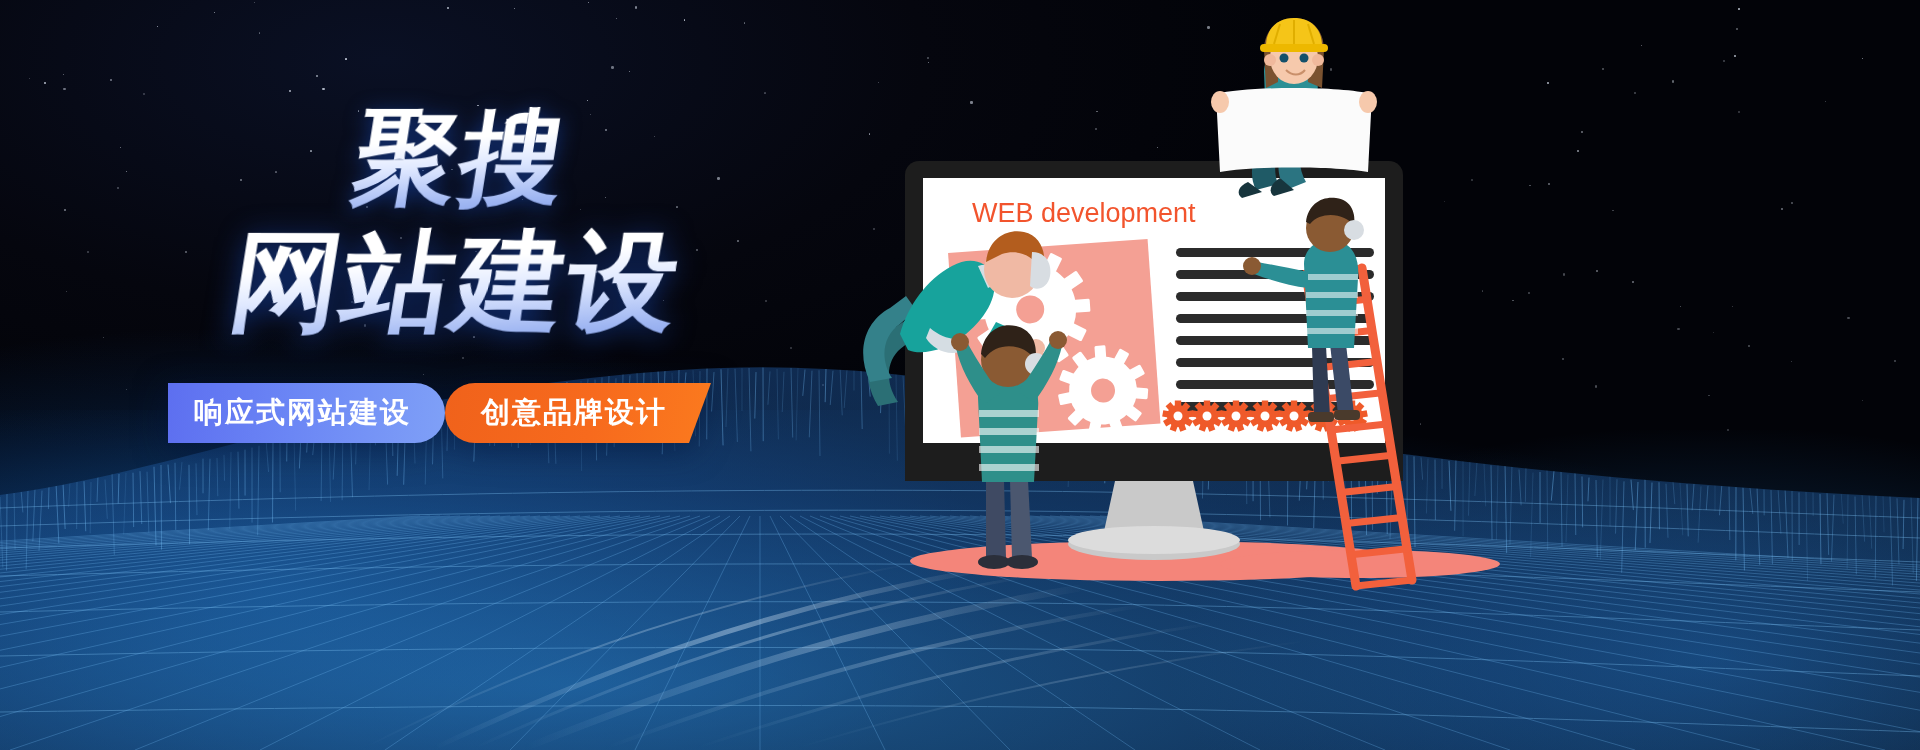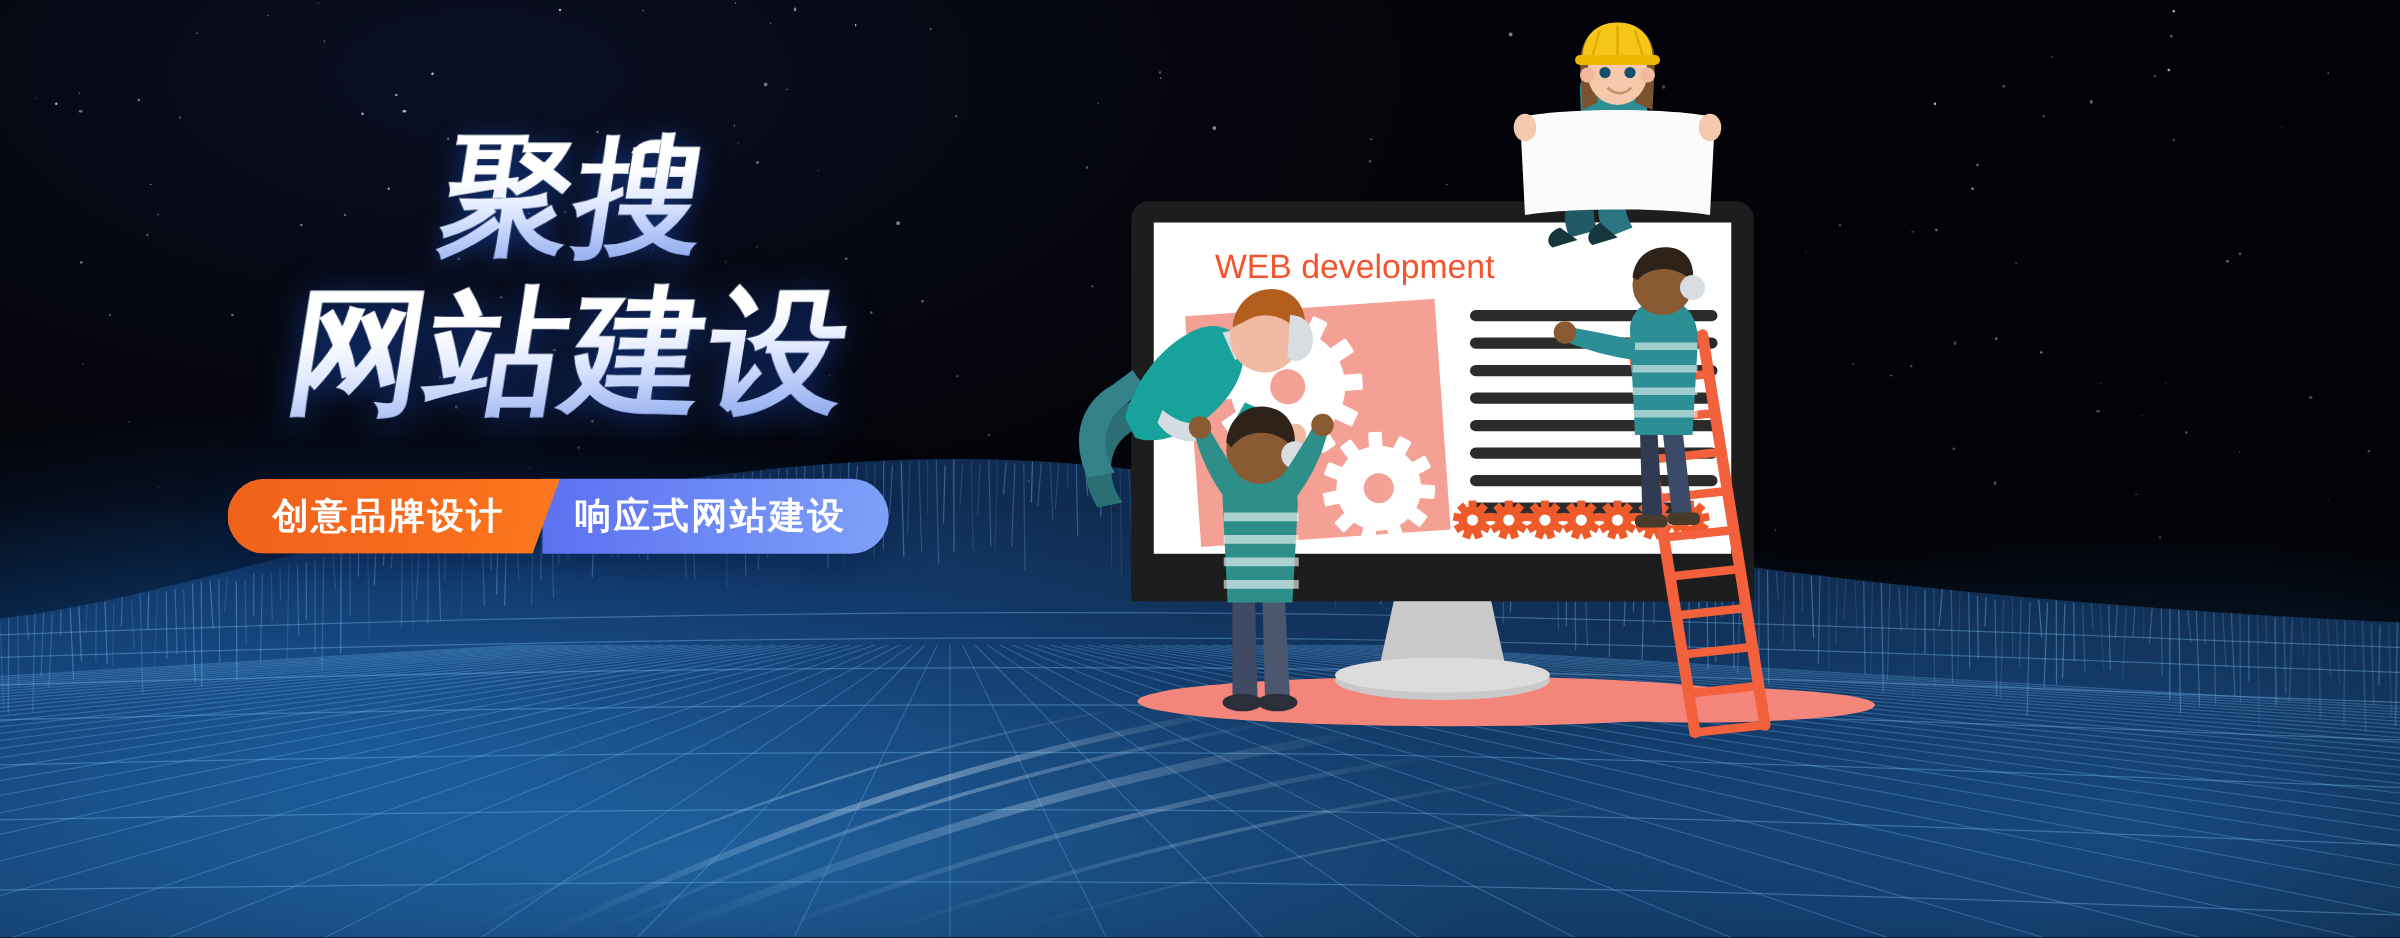--- a/index.html
+++ b/index.html
@@ -664,22 +664,22 @@
       <path d="M360,330 C520,248 690,186 900,146" stroke-width="2" opacity=".40"></path>
       <path d="M790,330 C930,288 1080,250 1300,222" stroke-width="2" opacity=".25"></path>
     </g>
   </svg>
 
   <div class="left">
     <div class="headline1">聚搜</div>
     <div class="headline2">网站建设</div>
 
     <div class="pills">
+      <div class="pill pill-blue">响应式网站建设</div>
       <div class="pill pill-orange">创意品牌设计</div>
-      <div class="pill pill-blue">响应式网站建设</div>
     </div>
 
   </div>
 
   <div class="illus">
     <svg class="svg-illus" width="1060" height="750" viewBox="0 0 1060 750">
 
       <ellipse cx="300" cy="545" rx="250" ry="20" fill="#f4857a"></ellipse>
       <ellipse cx="500" cy="548" rx="140" ry="14" fill="#f4857a"></ellipse>
 

